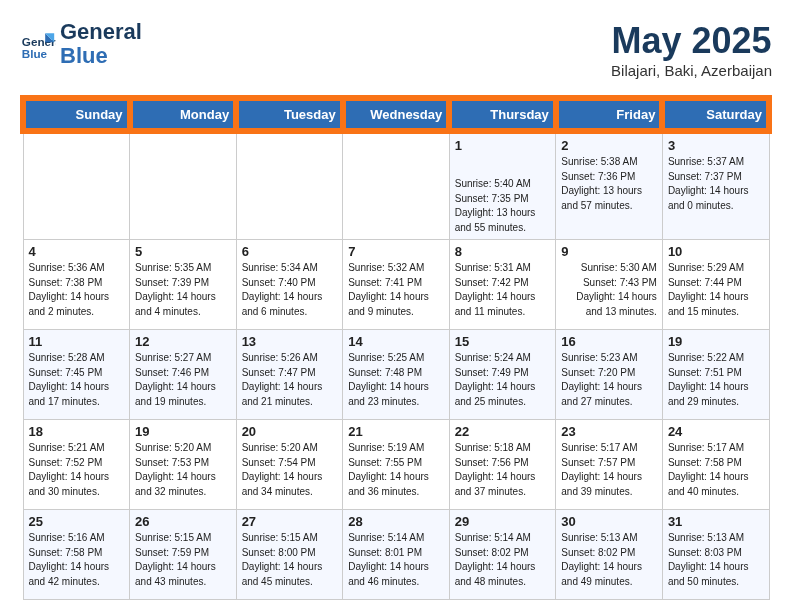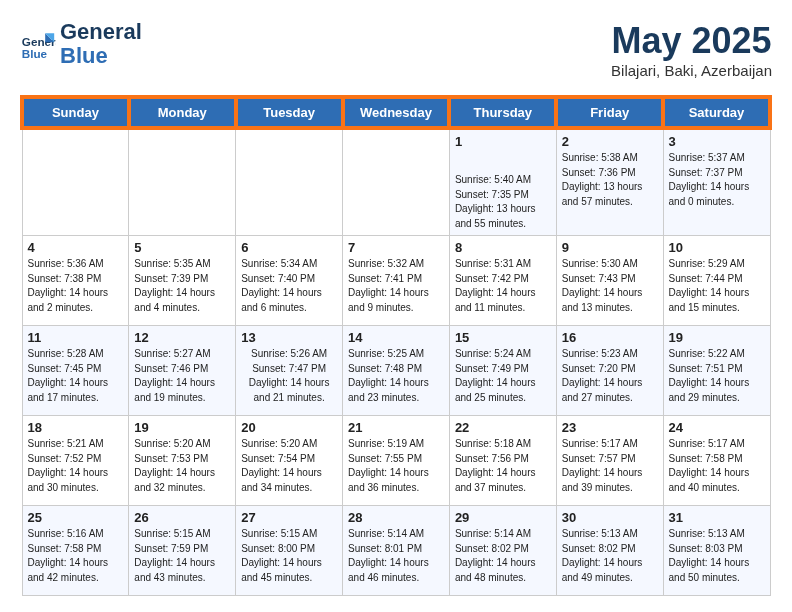--- a/index.html
+++ b/index.html
@@ -47,22 +47,22 @@
       width: 100%;
       border-collapse: collapse;
       table-layout: fixed;
     }
     thead tr th {
       background-color: #2e6db4;
       color: #fff;
       font-size: 13px;
       font-weight: bold;
       padding: 6px 4px;
-      text-align: center;
-      border: 4px solid #f97316;
+      text-align: right;
+      border: 6px solid #f97316;
     }
     tbody tr td {
       vertical-align: top;
       border: 1px solid #ccc;
       padding: 4px 5px;
       height: 90px;
       font-size: 10.5px;
       color: #222;
       background: #fff;
     }
@@ -177,21 +177,21 @@
         </td>
         <td>
           <div class="day-num">8</div>
           <div class="day-info" style="white-space: pre-line;">Sunrise: 5:31 AM
 Sunset: 7:42 PM
 Daylight: 14 hours
 and 11 minutes.</div>
         </td>
         <td>
           <div class="day-num">9</div>
-          <div class="day-info" style="white-space: pre-line;">Sunrise: 5:30 AM
+          <div class="day-info" style="white-space: pre-line; text-align: right;">Sunrise: 5:30 AM
 Sunset: 7:43 PM
 Daylight: 14 hours
 and 13 minutes.</div>
         </td>
         <td>
           <div class="day-num">10</div>
           <div class="day-info" style="white-space: pre-line;">Sunrise: 5:29 AM
 Sunset: 7:44 PM
 Daylight: 14 hours
 and 15 minutes.</div>
@@ -207,21 +207,21 @@
         </td>
         <td>
           <div class="day-num">12</div>
           <div class="day-info" style="white-space: pre-line;">Sunrise: 5:27 AM
 Sunset: 7:46 PM
 Daylight: 14 hours
 and 19 minutes.</div>
         </td>
         <td>
           <div class="day-num">13</div>
-          <div class="day-info" style="white-space: pre-line; text-align: center;">Sunrise: 5:26 AM
+          <div class="day-info" style="white-space: pre-line;">Sunrise: 5:26 AM
 Sunset: 7:47 PM
 Daylight: 14 hours
 and 21 minutes.</div>
         </td>
         <td>
           <div class="day-num">14</div>
           <div class="day-info" style="white-space: pre-line;">Sunrise: 5:25 AM
 Sunset: 7:48 PM
 Daylight: 14 hours
 and 23 minutes.</div>

